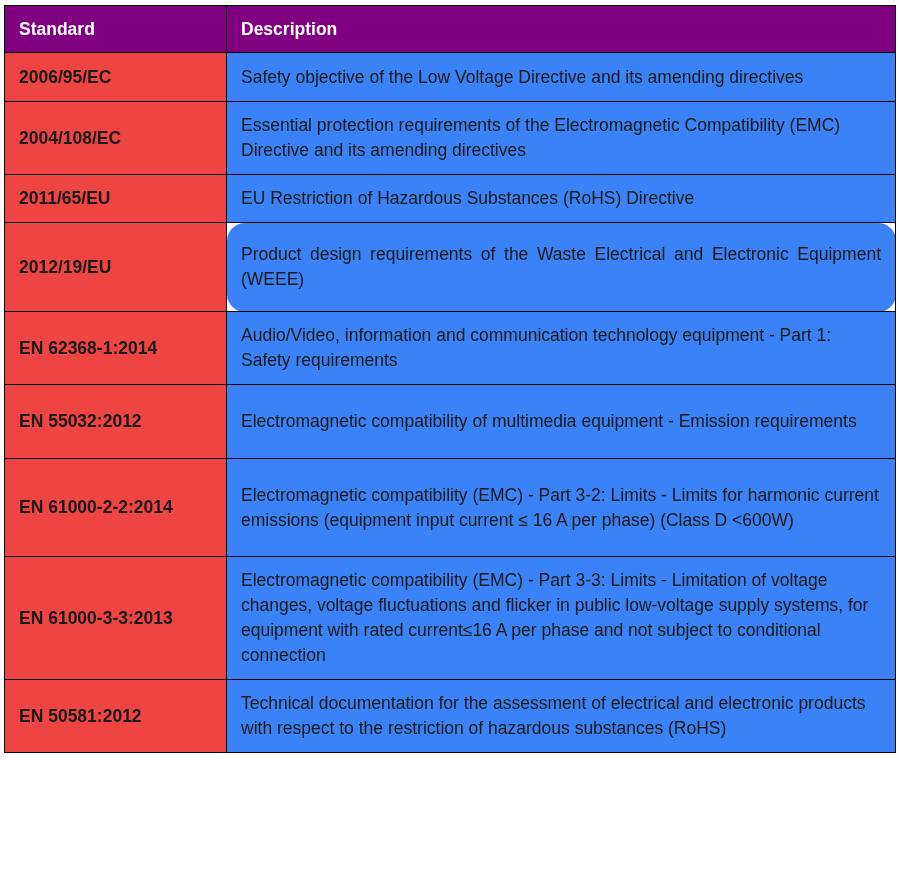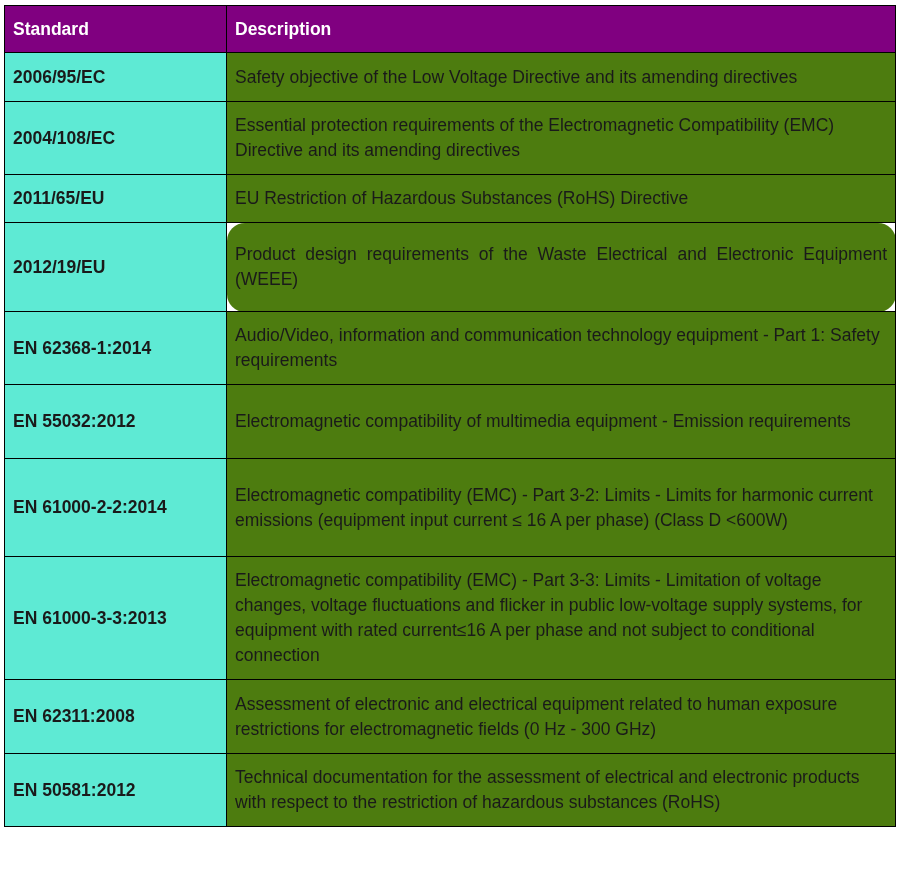--- a/index.html
+++ b/index.html
@@ -5,32 +5,32 @@
   html, body { margin: 0; padding: 0; background: #ffffff; }
   body { width: 899px; height: 892px; position: relative; overflow: hidden;
          font-family: "Liberation Sans", "DejaVu Sans", sans-serif; }
   table.std {
     position: absolute; left: 4px; top: 5px;
     width: 891px; border-collapse: collapse; table-layout: fixed;
     font-size: 17.5px; color: #1a1a1a;
   }
   table.std td, table.std th {
     border: 1.5px solid #000;
-    padding: 0 8px;
+    padding: 0 14px;
     vertical-align: middle;
     line-height: 25px;
   }
   col.c1 { width: 222px; }
   col.c2 { width: 669px; }
   thead th {
     background: #800080; color: #ffffff; font-weight: bold;
     text-align: left; height: 46px;
   }
-  td.std-cell { background: #5eead4; font-weight: bold; }
-  td.desc { background: #4d7c0f; }
+  td.std-cell { background: #ef4444; font-weight: bold; }
+  td.desc { background: #3b82f6; }
   td.justify { text-align: justify; text-align-last: left; border-radius: 18px; }
   td.top { vertical-align: top; padding-top: 12px; }
   .it { }
 </style>
 </head>
 <body>
 
 <table class="std">
   <colgroup>
       <col class="c1">
@@ -68,22 +68,18 @@
       <td class="desc">Electromagnetic compatibility of multimedia equipment - Emission requirements</td>
     </tr>
     <tr style="height:98px">
       <td class="std-cell">EN 61000-2-2:2014</td>
       <td class="desc"><span>Electromagnetic compatibility (EMC) - Part 3-2: Limits - Limits for harmonic current emissions (equipment input current ≤ 16 A per phase)</span> <span class="it">(Class D &lt;600W)</span></td>
     </tr>
     <tr style="height:123px">
       <td class="std-cell">EN 61000-3-3:2013</td>
       <td class="desc">Electromagnetic compatibility (EMC) - Part 3-3: Limits - Limitation of voltage changes, voltage fluctuations and flicker in public low-voltage supply systems, for equipment with rated current≤16 A per phase and not subject to conditional connection</td>
     </tr>
-    <tr style="height:74px">
-      <td class="std-cell">EN 62311:2008</td>
-      <td class="desc">Assessment of electronic and electrical equipment related to human exposure restrictions for electromagnetic fields (0 Hz - 300 GHz)</td>
-    </tr>
     <tr style="height:73px">
       <td class="std-cell">EN 50581:2012</td>
       <td class="desc">Technical documentation for the assessment of electrical and electronic products with respect to the restriction of hazardous substances (RoHS)</td>
     </tr>
   </tbody>
 </table>
 
 </body></html>

